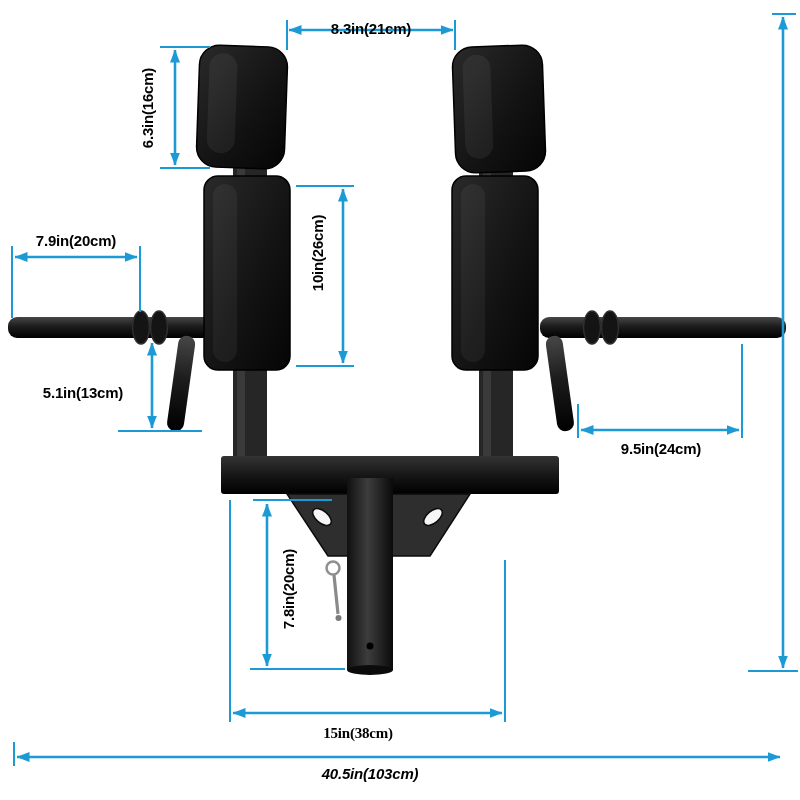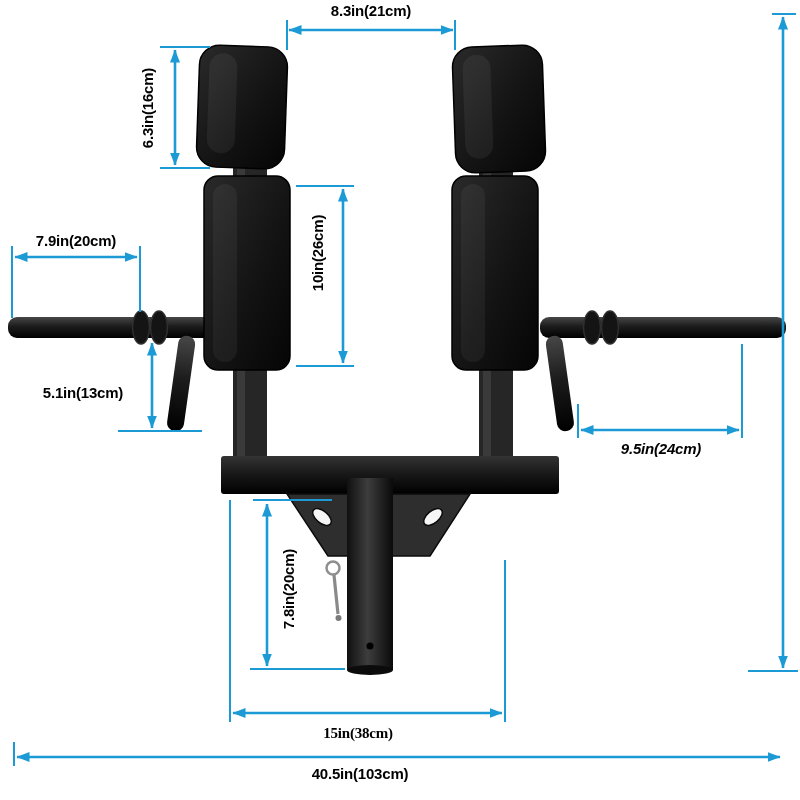--- a/index.html
+++ b/index.html
@@ -161,31 +161,31 @@
       <line class="dim" x1="343" y1="189" x2="343" y2="363" marker-start="url(#arw)" marker-end="url(#arw)"></line>
       <line class="dim" x1="152" y1="343" x2="152" y2="428" marker-start="url(#arw)" marker-end="url(#arw)"></line>
       <line class="dim" x1="581" y1="430" x2="739" y2="430" marker-start="url(#arw)" marker-end="url(#arw)"></line>
       <line class="dim" x1="267" y1="504" x2="267" y2="666" marker-start="url(#arw)" marker-end="url(#arw)"></line>
       <line class="dim" x1="233" y1="713" x2="502" y2="713" marker-start="url(#arw)" marker-end="url(#arw)"></line>
       <line class="dim" x1="17" y1="757" x2="780" y2="757" marker-start="url(#arw)" marker-end="url(#arw)"></line>
       <line class="dim" x1="783" y1="17" x2="783" y2="668" marker-start="url(#arw)" marker-end="url(#arw)"></line>
     </g>
   </svg>
 
-  <div class="dim-label" style="left:371px; top:10px;">8.3in(21cm)</div>
+  <div class="dim-label" style="left:371px; top:28px;">8.3in(21cm)</div>
 
   <div class="dim-label v" style="left:147px; top:108px;">6.3in(16cm)</div>
 
   <div class="dim-label" style="left:76px;  top:240px;text-align:right;">7.9in(20cm)</div>
 
   <div class="dim-label v" style="left:317px; top:253px;">10in(26cm)</div>
 
   <div class="dim-label" style="left:83px;  top:392px;">5.1in(13cm)</div>
 
-  <div class="dim-label" style="left:661px; top:448px;font-style:italic;">9.5in(24cm)</div>
+  <div class="dim-label" style="left:661px; top:448px;">9.5in(24cm)</div>
 
   <div class="dim-label v" style="left:288px; top:589px;">7.8in(20cm)</div>
 
   <div class="dim-label" style="left:358px; top:733px;font-family:Liberation Serif, serif;">15in(38cm)</div>
 
-  <div class="dim-label" style="left:360px; top:773px;">40.5in(103cm)</div>
+  <div class="dim-label" style="left:370px; top:773px;font-style:italic;">40.5in(103cm)</div>
 
 </div>
 
 </body></html>

